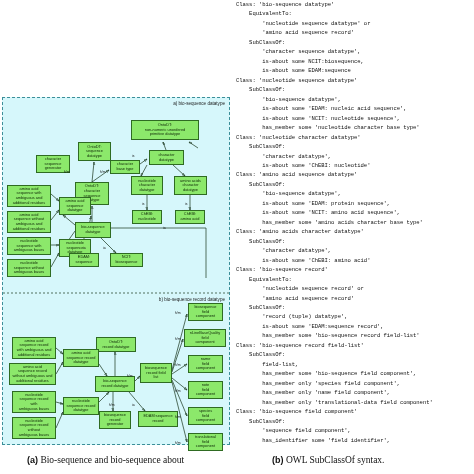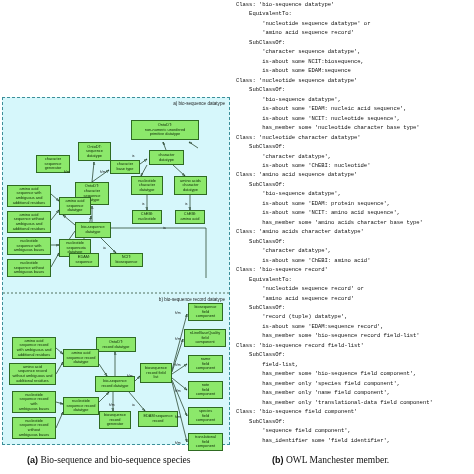--- a/index.html
+++ b/index.html
@@ -319,18 +319,18 @@
         <div class="edge-label" style="left: 172px; top: 265px;">h/m</div>
         <div class="edge-label" style="left: 172px; top: 291px;">h/m</div>
         <div class="edge-label" style="left: 172px; top: 317px;">h/m</div>
         <div class="edge-label" style="left: 172px; top: 343px;">h/m</div>
       </div>
   </div>
 
   <div id="owl-block"><div class="ln">Class: 'bio-sequence datatype'</div><div class="ln">    EquivalentTo:</div><div class="ln">        'nucleotide sequence datatype' or</div><div class="ln">        'amino acid sequence record'</div><div class="ln">    SubClassOf:</div><div class="ln">        'character sequence datatype',</div><div class="ln">        is-about some NCIT:biosequence,</div><div class="ln">        is-about some EDAM:sequence</div><div class="ln">Class: 'nucleotide sequence datatype'</div><div class="ln">    SubClassOf:</div><div class="ln">        'bio-sequence datatype',</div><div class="ln">        is-about some 'EDAM: nucleic acid sequence',</div><div class="ln">        is-about some 'NCIT: nucleotide sequence',</div><div class="ln">        has_member some 'nucleotide character base type'</div><div class="ln">Class: 'nucleotide character datatype'</div><div class="ln">    SubClassOf:</div><div class="ln">        'character datatype',</div><div class="ln">        is-about some 'ChEBI: nucleotide'</div><div class="ln">Class: 'amino acid sequence datatype'</div><div class="ln">    SubClassOf:</div><div class="ln">        'bio-sequence datatype',</div><div class="ln">        is-about some 'EDAM: protein sequence',</div><div class="ln">        is-about some 'NCIT: amino acid sequence',</div><div class="ln">        has_member some 'amino acids character base type'</div><div class="ln">Class: 'amino acids character datatype'</div><div class="ln">    SubClassOf:</div><div class="ln">        'character datatype',</div><div class="ln">        is-about some 'ChEBI: amino acid'</div><div class="ln">Class: 'bio-sequence record'</div><div class="ln">    EquivalentTo:</div><div class="ln">        'nucleotide sequence record' or</div><div class="ln">        'amino acid sequence record'</div><div class="ln">    SubClassOf:</div><div class="ln">        'record (tuple) datatype',</div><div class="ln">        is-about some 'EDAM:sequence record',</div><div class="ln">        has_member some 'bio-sequence record field-list'</div><div class="ln">Class: 'bio-sequence record field-list'</div><div class="ln">    SubClassOf:</div><div class="ln">        field-list,</div><div class="ln">        has_member some 'bio-sequence field component',</div><div class="ln">        has_member only 'species field component',</div><div class="ln">        has_member only 'name field component',</div><div class="ln">        has_member only 'translational-data field component'</div><div class="ln">Class: 'bio-sequence field component'</div><div class="ln">    SubClassOf:</div><div class="ln">        'sequence field component',</div><div class="ln">        has_identifier some 'field identifier',</div><div class="ln">        role_of some 'bio-sequence datatype'</div></div>
 
   <div class="caption" id="caption-a">
-    <b>(a)</b><span> Bio-sequence and bio-sequence species</span>
+    <b>(a)</b><span> Bio-sequence and bio-sequence about</span>
   </div>
   <div class="caption" id="caption-b">
-    <b>(b)</b><span> OWL Manchester member.</span>
+    <b>(b)</b><span> OWL SubClassOf syntax.</span>
   </div>
 </div>
 
 </body></html>

